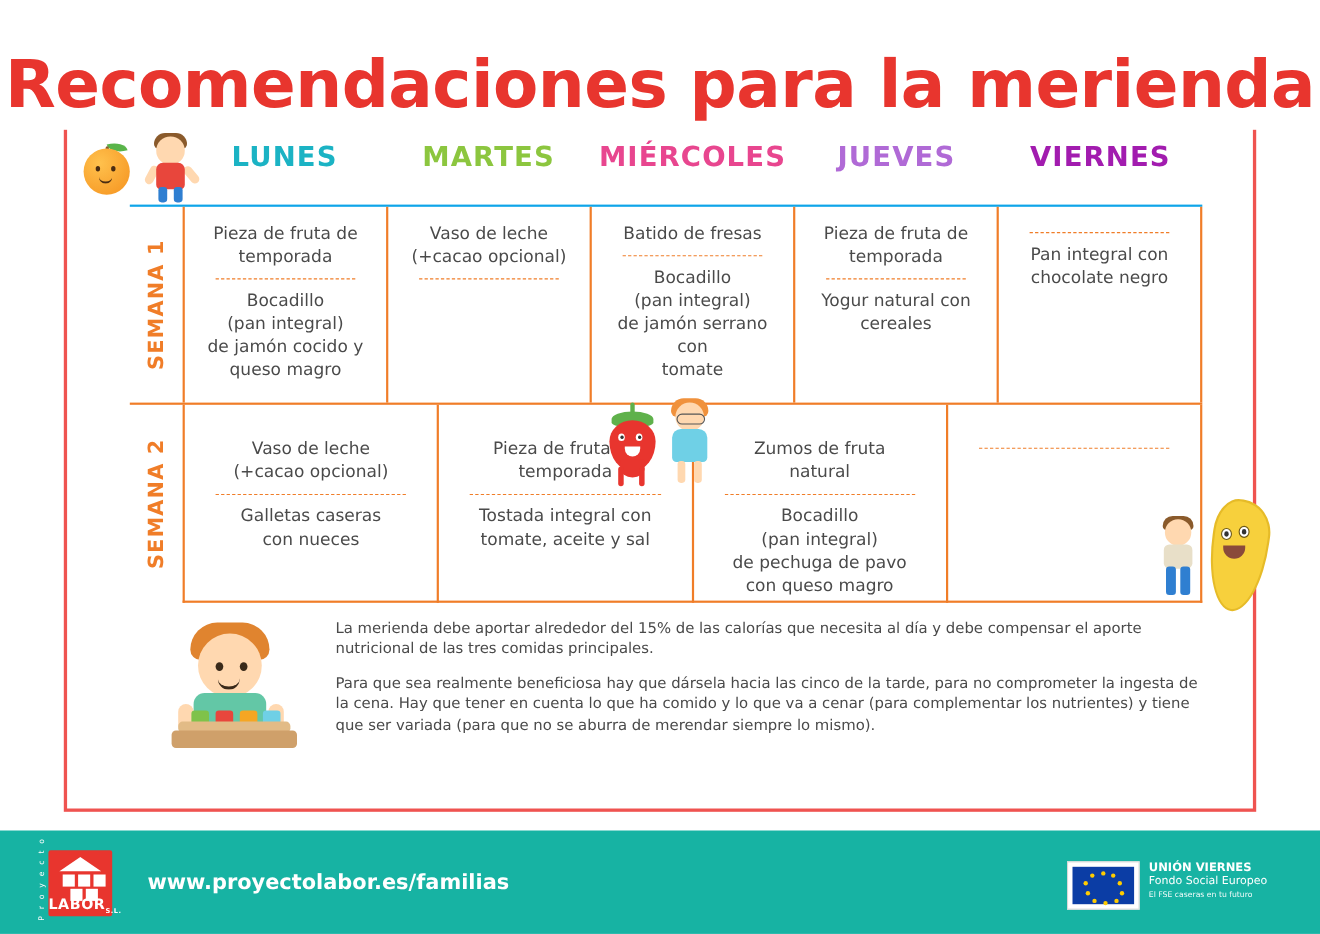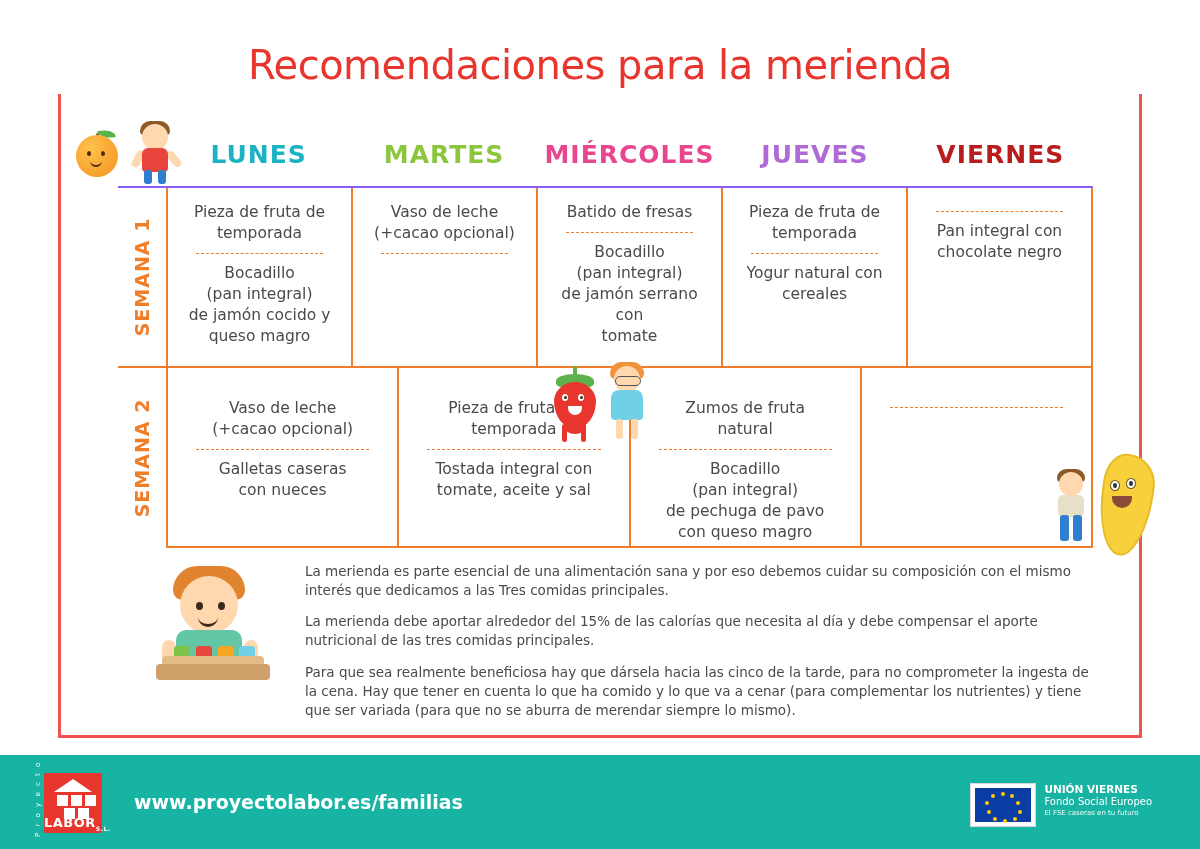--- a/index.html
+++ b/index.html
@@ -33,22 +33,22 @@
   }
 
   
   .title {
     position: absolute;
     left: 0;
     top: 38px;
     width: 1200px;
     text-align: center;
     font-family: "DejaVu Sans", sans-serif;
-    font-weight: normal;
-    font-size: 40px;
+    font-weight: bold;
+    font-size: 60px;
     letter-spacing: -0.5px;
     color: #e8352e;
     background: #ffffff;
     padding: 4px 0 6px 0;
     box-sizing: border-box;
     z-index: 5;
   }
   .title-mask {
     position: absolute;
     left: 120px;
@@ -64,22 +64,22 @@
     position: absolute;
     left: 118px;
     top: 128px;
     width: 975px;
     height: 420px;
   }
 
   .weekday-row {
     display: flex;
     height: 58px;
-    align-items: center;
-    border-bottom: 2px solid #8b5cf6;
+    align-items: flex-start;
+    border-bottom: 2px solid #0ea5e9;
   }
   .week-label-col {
     width: 48px;
     flex: 0 0 48px;
   }
   .day-col {
     flex: 1 1 0;
     text-align: center;
     position: relative;
   }
@@ -87,21 +87,21 @@
     font-family: "DejaVu Sans", sans-serif;
     font-weight: bold;
     font-size: 25px;
     letter-spacing: 1px;
     padding-bottom: 6px;
   }
   .d-lunes   { color: #1bb3c4; }
   .d-martes  { color: #8cc63f; }
   .d-miercoles { color: #e8468f; }
   .d-jueves  { color: #b06ad6; }
-  .d-viernes { color: #b91c1c; }
+  .d-viernes { color: #a21caf; }
 
   .body-row {
     display: flex;
     position: relative;
   }
   .row-1 { height: 178px; }
   .row-2 { height: 180px; border-top: 2px solid #f07d28; }
 
   .week-tag {
     width: 48px;
@@ -656,21 +656,20 @@
     <div class="arm" style="left:104px;"></div>
     <div class="food" style="left:34px;background:#7fc24a;"></div>
     <div class="food" style="left:56px;background:#e8463c;"></div>
     <div class="food" style="left:78px;background:#f5a623;"></div>
     <div class="food" style="left:99px;background:#6fd0e6;"></div>
     <div class="tray-top"></div>
     <div class="tray"></div>
   </div>
 
   <div class="notes">
-    <p>La merienda es parte esencial de una alimentación sana y por eso debemos cuidar su composición con el mismo interés que dedicamos a las Tres comidas principales.</p>
     <p>La merienda debe aportar alrededor del 15% de las calorías que necesita al día y debe compensar el aporte nutricional de las tres comidas principales.</p>
     <p>Para que sea realmente beneficiosa hay que dársela hacia las cinco de la tarde, para no comprometer la ingesta de la cena. Hay que tener en cuenta lo que ha comido y lo que va a cenar (para complementar los nutrientes) y tiene que ser variada (para que no se aburra de merendar siempre lo mismo).</p>
   </div>
 
   <div class="footer">
 
     <div class="logo-box">
       <div class="logo-inner">
         <div class="logo-roof"></div>
         <div class="logo-sq" style="left:5px;top:16px;"></div>

